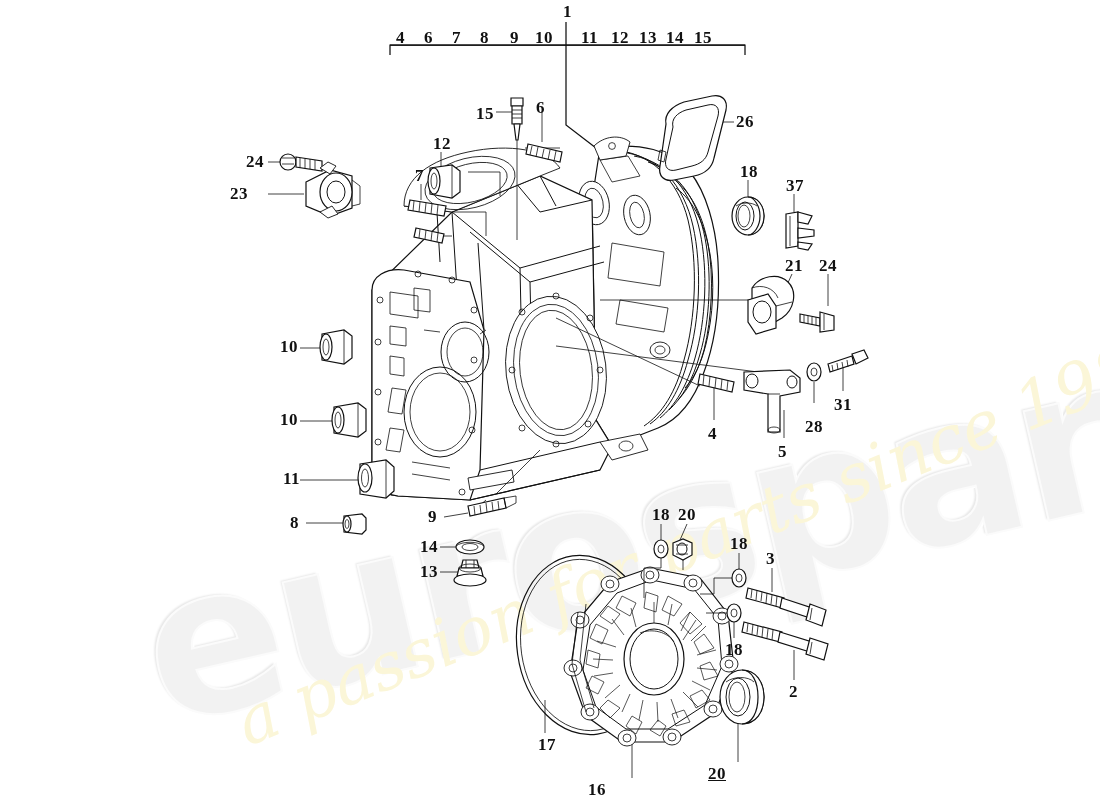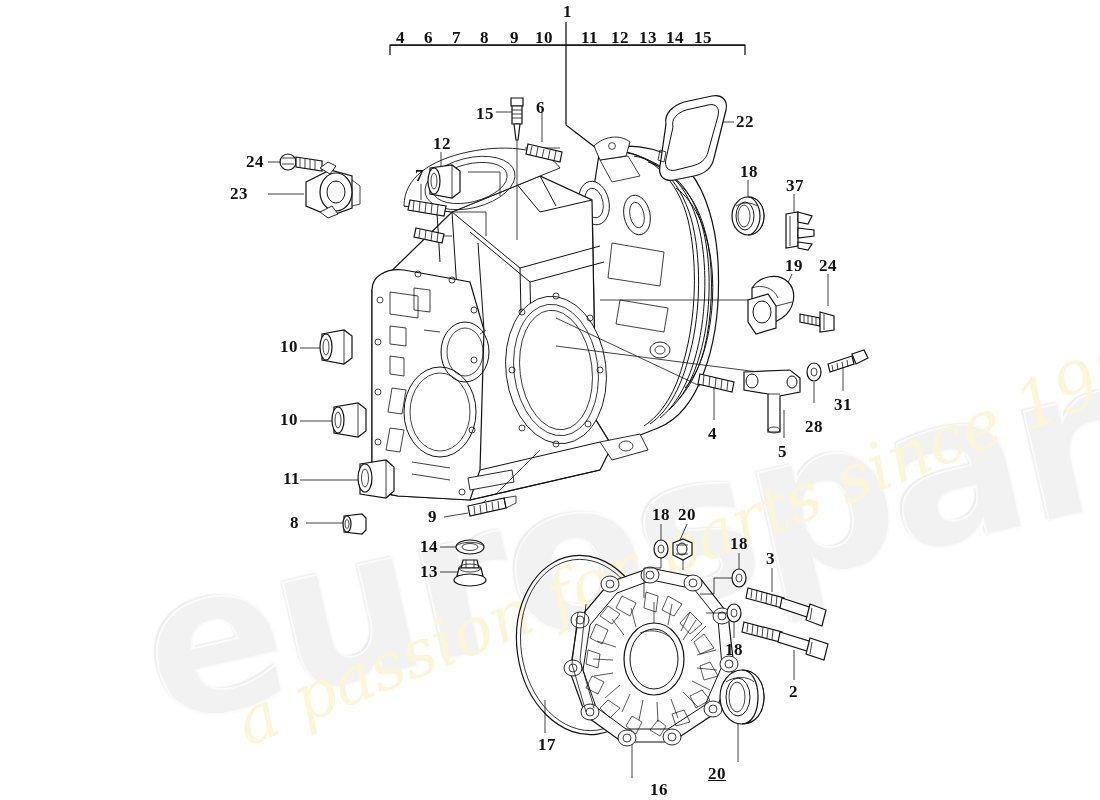--- a/index.html
+++ b/index.html
@@ -549,24 +549,24 @@
   <div class="num" style="left:666px;top:28px;">14</div>
   <div class="num" style="left:694px;top:28px;">15</div>
 
   <div class="num" style="left:476px;top:104px;">15</div>
   <div class="num" style="left:536px;top:98px;">6</div>
   <div class="num" style="left:433px;top:134px;">12</div>
   <div class="num" style="left:415px;top:166px;">7</div>
   <div class="num" style="left:246px;top:152px;">24</div>
   <div class="num" style="left:230px;top:184px;">23</div>
 
-  <div class="num" style="left:736px;top:112px;">22</div>
+  <div class="num" style="left:736px;top:112px;">26</div>
   <div class="num" style="left:740px;top:162px;">18</div>
   <div class="num" style="left:786px;top:176px;">37</div>
-  <div class="num" style="left:785px;top:256px;">19</div>
+  <div class="num" style="left:785px;top:256px;">21</div>
   <div class="num" style="left:819px;top:256px;">24</div>
 
   <div class="num" style="left:280px;top:337px;">10</div>
   <div class="num" style="left:280px;top:410px;">10</div>
   <div class="num" style="left:283px;top:469px;">11</div>
   <div class="num" style="left:290px;top:513px;">8</div>
   <div class="num" style="left:428px;top:507px;">9</div>
   <div class="num" style="left:420px;top:537px;">14</div>
   <div class="num" style="left:420px;top:562px;">13</div>
 
@@ -575,16 +575,16 @@
   <div class="num" style="left:805px;top:417px;">28</div>
   <div class="num" style="left:834px;top:395px;">31</div>
 
   <div class="num" style="left:652px;top:505px;">18</div>
   <div class="num" style="left:678px;top:505px;">20</div>
   <div class="num" style="left:730px;top:534px;">18</div>
   <div class="num" style="left:766px;top:549px;">3</div>
   <div class="num" style="left:725px;top:640px;">18</div>
   <div class="num" style="left:789px;top:682px;">2</div>
   <div class="num" style="left:538px;top:735px;">17</div>
-  <div class="num" style="left:650px;top:780px;">16</div>
+  <div class="num" style="left:588px;top:780px;">16</div>
   <div class="num" style="left:708px;top:764px;text-decoration:underline;">20</div>
 
 </div>
 
 </body></html>

